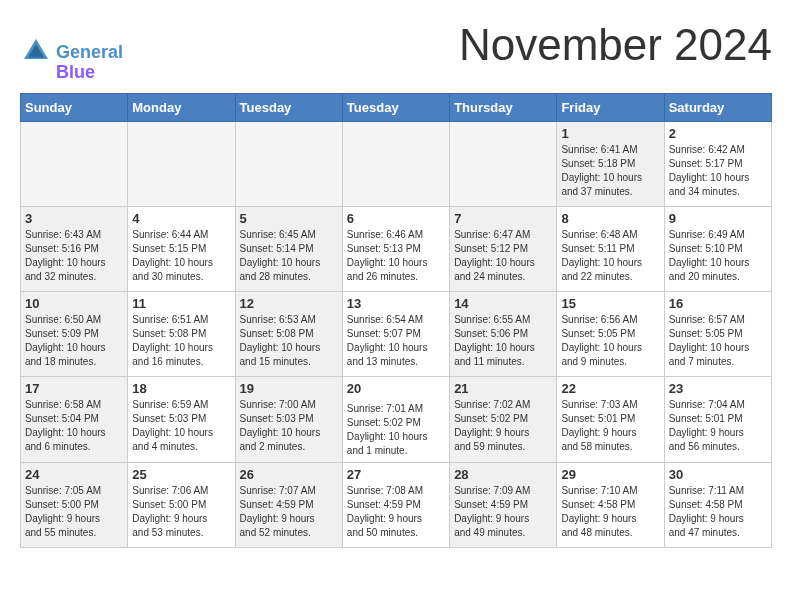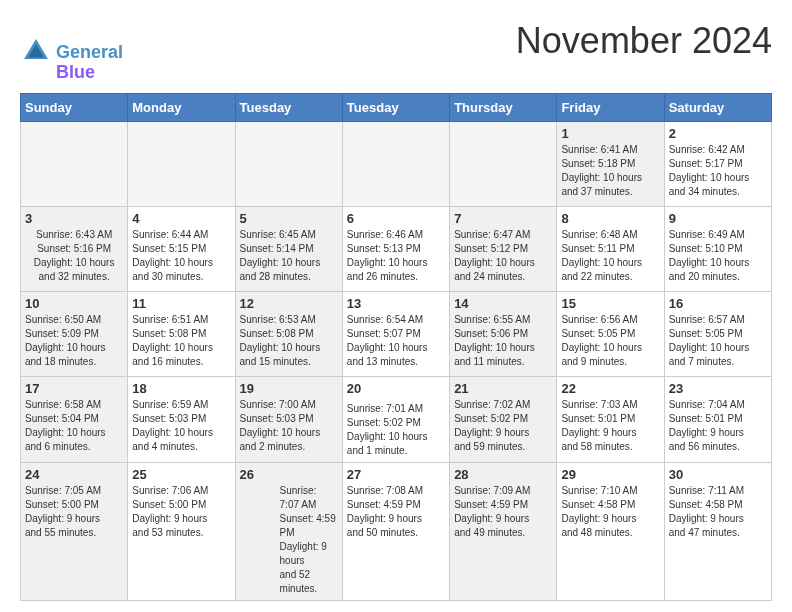--- a/index.html
+++ b/index.html
@@ -32,21 +32,21 @@
       color: #4a90c4;
     }
     .logo-icon {
       width: 32px;
       height: 32px;
     }
     .title-block {
       text-align: right;
     }
     .month-title {
-      font-size: 36px;
+      font-size: 44px;
       font-weight: normal;
       color: #333;
     }
     .location {
       font-size: 16px;
       color: #555;
     }
     table {
       width: 100%;
       border-collapse: collapse;
@@ -136,21 +136,21 @@
           <span class="day-num">2</span>
           <div class="day-info" style="white-space: pre-line;">Sunrise: 6:42 AM
 Sunset: 5:17 PM
 Daylight: 10 hours
 and 34 minutes.</div>
         </td>
       </tr>
       <tr>
         <td class="shaded">
           <span class="day-num">3</span>
-          <div class="day-info" style="white-space: pre-line; text-align: center;">Sunrise: 6:43 AM
+          <div class="day-info" style="white-space: pre-line;">Sunrise: 6:43 AM
 Sunset: 5:16 PM
 Daylight: 10 hours
 and 32 minutes.</div>
         </td>
         <td>
           <span class="day-num">4</span>
           <div class="day-info" style="white-space: pre-line;">Sunrise: 6:44 AM
 Sunset: 5:15 PM
 Daylight: 10 hours
 and 30 minutes.</div>
@@ -303,21 +303,21 @@
         </td>
         <td>
           <span class="day-num">25</span>
           <div class="day-info" style="white-space: pre-line;">Sunrise: 7:06 AM
 Sunset: 5:00 PM
 Daylight: 9 hours
 and 53 minutes.</div>
         </td>
         <td class="shaded">
           <span class="day-num">26</span>
-          <div class="day-info" style="white-space: pre-line; margin-left: 40px;">Sunrise: 7:07 AM
+          <div class="day-info" style="white-space: pre-line;">Sunrise: 7:07 AM
 Sunset: 4:59 PM
 Daylight: 9 hours
 and 52 minutes.</div>
         </td>
         <td>
           <span class="day-num">27</span>
           <div class="day-info" style="white-space: pre-line;">Sunrise: 7:08 AM
 Sunset: 4:59 PM
 Daylight: 9 hours
 and 50 minutes.</div>

